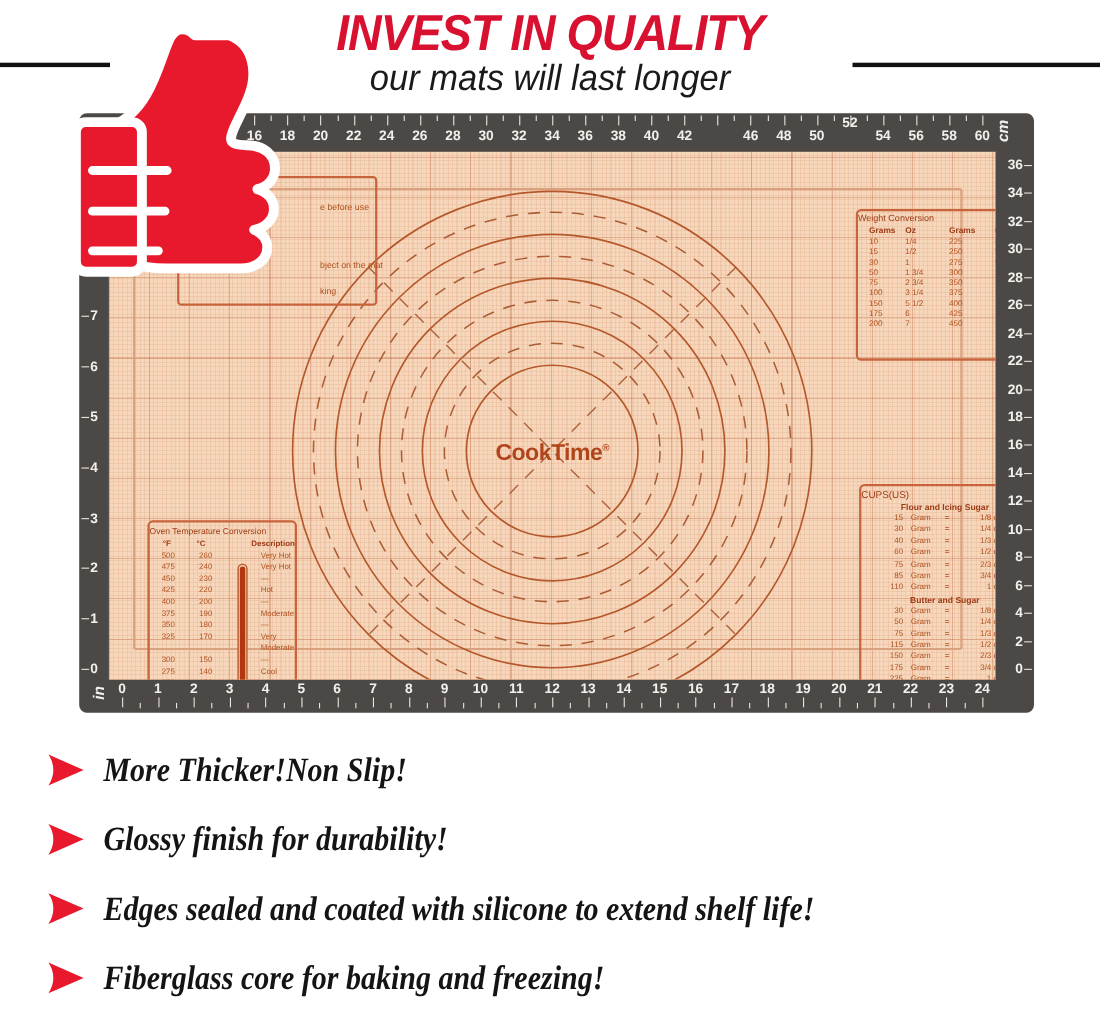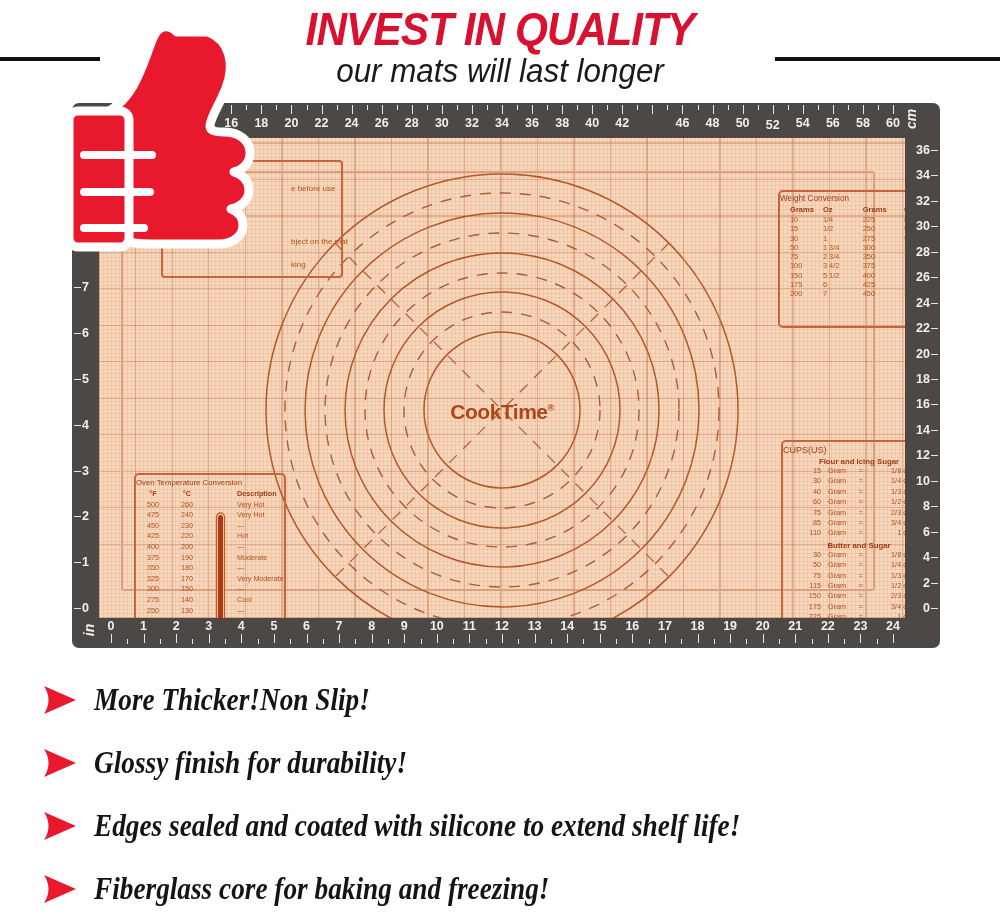--- a/index.html
+++ b/index.html
@@ -97,21 +97,21 @@
   #weight-panel .panel-title { font-size: 8.2px; margin-top: 2px; }
   #weight-tbl { width: 100%; border-collapse: collapse; margin-top: 2px; }
   #weight-tbl th { font-size: 7.6px; font-weight: bold; color: #9c3a16; text-align: left; padding: 0 0 1px 0; }
   #weight-tbl td { font-size: 7.4px; color: #b0511f; padding: 0; line-height: 9.3px; }
   #weight-tbl .c0 { width: 27%; padding-left: 10px; }
   #weight-tbl .c1 { width: 25%; }
   #weight-tbl .c2 { width: 26%; }
   #weight-tbl .c3 { width: 22%; }
 
   
-  #oven-panel { left: 35px; top: 335px; width: 152px; height: 165px; font-size: 7.2px; }
+  #oven-panel { left: 35px; top: 335px; width: 136px; height: 165px; font-size: 7.2px; }
   #oven-panel .panel-title { font-size: 7.8px; margin-top: 3px; }
   #oven-rows { position: relative; margin-top: 2px; }
   .oven-row { display: flex; line-height: 10.6px; color: #b0511f; font-size: 7.2px; }
   .oven-f { width: 34px; text-align: center; }
   .oven-c { width: 34px; text-align: center; }
   .oven-gap { width: 33px; }
   .oven-d { flex: 1; }
   .oven-head { color: #9c3a16; font-weight: bold; }
   #thermo { position: absolute; left: 76px; top: 22px; width: 17px; height: 137px; }
 
@@ -232,21 +232,21 @@
       <div class="tick-h" style="left: 598.5px; top: 2px; height: 5px;"></div>
       <div class="lbl-h" style="left: 583.462px; top: 13px;">46</div>
       <div class="tick-h" style="left: 613.538px; top: 2px; height: 9px;"></div>
       <div class="tick-h" style="left: 628.577px; top: 2px; height: 5px;"></div>
       <div class="lbl-h" style="left: 613.538px; top: 13px;">48</div>
       <div class="tick-h" style="left: 643.615px; top: 2px; height: 9px;"></div>
       <div class="tick-h" style="left: 658.654px; top: 2px; height: 5px;"></div>
       <div class="lbl-h" style="left: 643.615px; top: 13px;">50</div>
       <div class="tick-h" style="left: 673.692px; top: 2px; height: 9px;"></div>
       <div class="tick-h" style="left: 688.731px; top: 2px; height: 5px;"></div>
-      <div class="lbl-h" style="left: 673.692px; top: 15px;">52</div>
+      <div class="lbl-h" style="left: 673.692px; top: 1px;">52</div>
       <div class="tick-h" style="left: 703.769px; top: 2px; height: 9px;"></div>
       <div class="tick-h" style="left: 718.808px; top: 2px; height: 5px;"></div>
       <div class="lbl-h" style="left: 703.769px; top: 13px;">54</div>
       <div class="tick-h" style="left: 733.846px; top: 2px; height: 9px;"></div>
       <div class="tick-h" style="left: 748.885px; top: 2px; height: 5px;"></div>
       <div class="lbl-h" style="left: 733.846px; top: 13px;">56</div>
       <div class="tick-h" style="left: 763.923px; top: 2px; height: 9px;"></div>
       <div class="tick-h" style="left: 778.962px; top: 2px; height: 5px;"></div>
       <div class="lbl-h" style="left: 763.923px; top: 13px;">58</div>
       <div class="tick-h" style="left: 794px; top: 2px; height: 9px;"></div>
@@ -463,21 +463,21 @@
               <td class="c3">10 1/2</td>
             </tr>
             <tr>
               <td class="c0">75</td>
               <td class="c1">2 3/4</td>
               <td class="c2">350</td>
               <td class="c3">12</td>
             </tr>
             <tr>
               <td class="c0">100</td>
-              <td class="c1">3 4/2</td>
+              <td class="c1">3 1/4</td>
               <td class="c2">375</td>
               <td class="c3">13</td>
             </tr>
             <tr>
               <td class="c0">150</td>
               <td class="c1">5 1/2</td>
               <td class="c2">400</td>
               <td class="c3">14</td>
             </tr>
             <tr>

